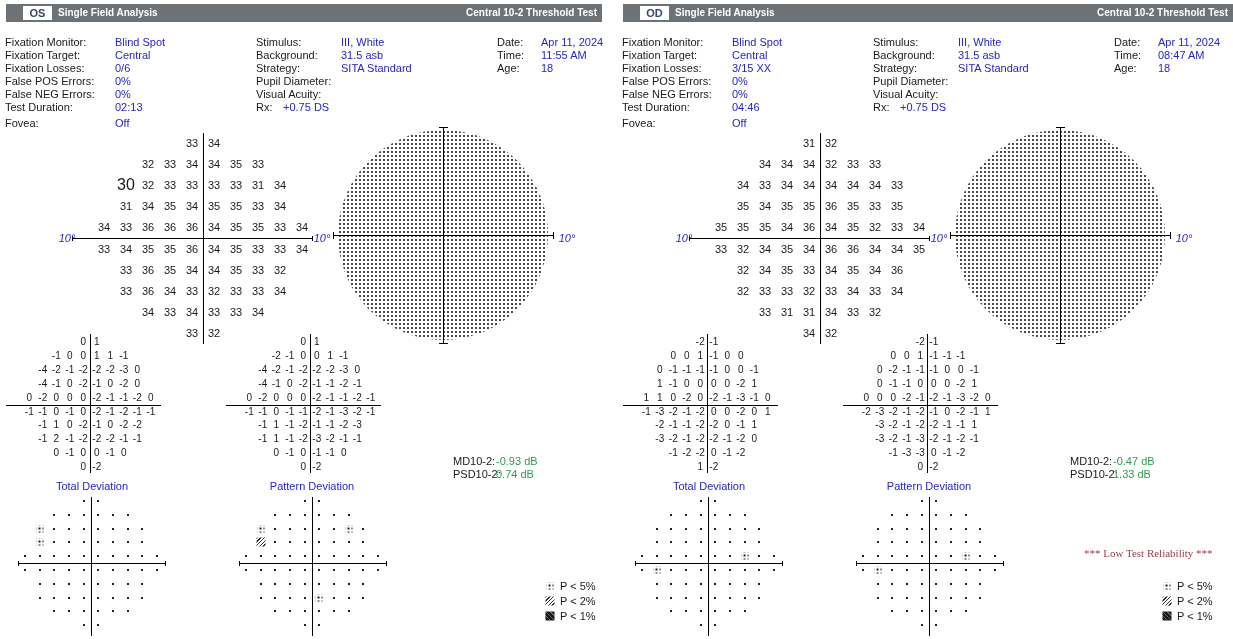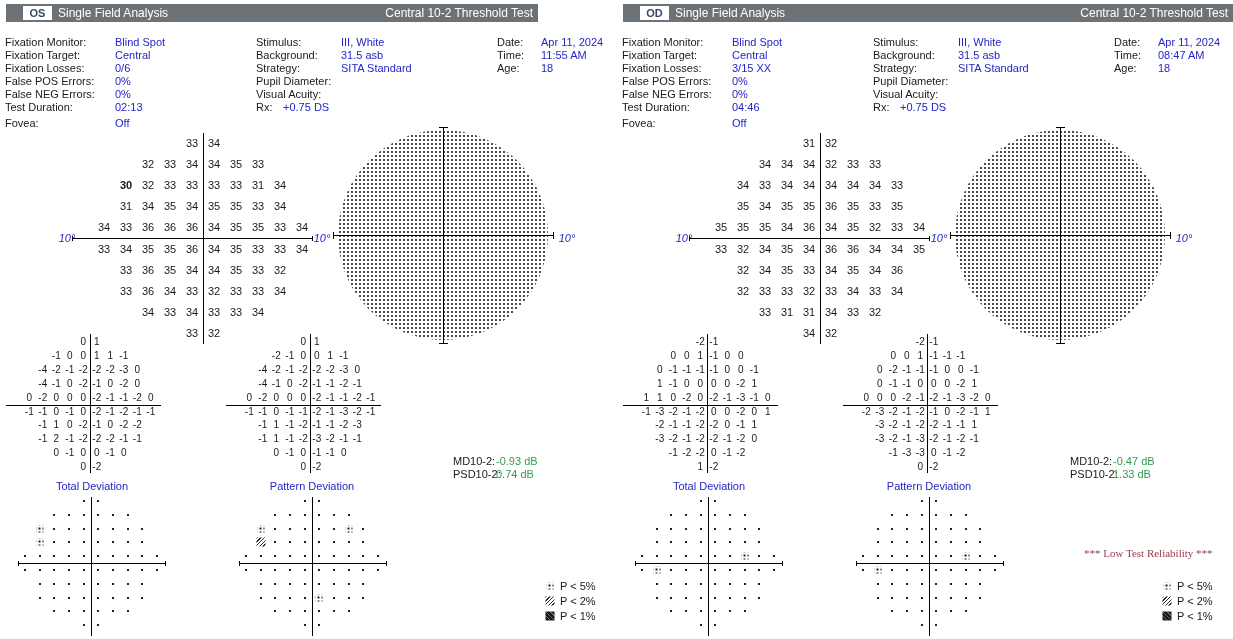--- a/index.html
+++ b/index.html
@@ -2,21 +2,21 @@
 <html><head>
 <meta charset="utf-8">
 <style>
   html,body{margin:0;padding:0;background:#fff;}
   #screen{position:relative;width:1233px;height:639px;background:#fff;overflow:hidden;
           font-family:"Liberation Sans",sans-serif;}
   .panel{position:absolute;top:0;width:616px;height:639px;}
   .hbar{position:absolute;top:4px;height:18px;background:#6d7277;}
   .eyebox{position:absolute;left:17px;top:2px;width:29px;height:14px;background:#fff;
           color:#35476b;font-weight:bold;font-size:11px;line-height:14px;text-align:center;}
-  .htitle,.hsub{position:absolute;top:0;color:#fff;font-weight:normal;font-size:12px;line-height:18px;white-space:nowrap;text-align:center;}
+  .htitle,.hsub{position:absolute;top:0;color:#fff;font-weight:bold;font-size:10px;line-height:18px;white-space:nowrap;text-align:center;}
   .htitle{left:52px;}
   .t{position:absolute;white-space:nowrap;font-size:11px;color:#1a1a1a;line-height:1;}
   .ln{position:absolute;background:#000;}
   .stip{position:absolute;border-radius:50%;
         background-image:radial-gradient(#4a4a4a 0.8px,transparent 0.95px);
         background-size:4px 4px;}
   .sdot{position:absolute;width:2px;height:2px;background:#222;transform:translate(-50%,-50%);}
   .sp5{position:absolute;width:7px;height:7px;transform:translate(-50%,-50%);
        background-image:radial-gradient(#1b1b1b 1px,transparent 1.2px);
        background-size:4px 4px;background-position:1px 1px;}
@@ -24,21 +24,21 @@
        background-image:repeating-linear-gradient(135deg,#2a2a2a 0 1px,transparent 1px 2.6px);}
   .sp1{position:absolute;width:9px;height:9px;transform:translate(-50%,-50%);background:#161616;
        background-image:repeating-linear-gradient(45deg,rgba(255,255,255,.35) 0 1px,transparent 1px 3px);}
 </style>
 </head>
 <body>
 
 <div id="screen">
 
   <div class="panel" style="left:0">
-    <div class="hbar" style="left:6px;width:532px">
+    <div class="hbar" style="left:6px;width:596px">
       <span class="eyebox">OS</span>
       <span class="htitle">Single Field Analysis</span>
       <span class="hsub" style="right:5px">Central 10-2 Threshold Test</span>
     </div>
   <span class="t" style="left: 5px; top: 37px;">Fixation Monitor:</span>
       <span class="t" style="left: 115px; top: 37px; color: rgb(37, 37, 201);">Blind Spot</span>
       <span class="t" style="left: 5px; top: 50px;">Fixation Target:</span>
       <span class="t" style="left: 115px; top: 50px; color: rgb(37, 37, 201);">Central</span>
       <span class="t" style="left: 5px; top: 63px;">Fixation Losses:</span>
       <span class="t" style="left: 115px; top: 63px; color: rgb(37, 37, 201);">0/6</span>
@@ -67,21 +67,21 @@
       <span class="t" style="left: 497px; top: 63px;">Age:</span>
       <span class="t" style="left: 541px; top: 63px; color: rgb(37, 37, 201);">18</span>
       <span class="t" style="left: 192px; top: 143px; font-size: 11px; transform: translate(-50%, -50%);">33</span>
       <span class="t" style="left: 214px; top: 143px; font-size: 11px; transform: translate(-50%, -50%);">34</span>
       <span class="t" style="left: 148px; top: 164.1px; font-size: 11px; transform: translate(-50%, -50%);">32</span>
       <span class="t" style="left: 170px; top: 164.1px; font-size: 11px; transform: translate(-50%, -50%);">33</span>
       <span class="t" style="left: 192px; top: 164.1px; font-size: 11px; transform: translate(-50%, -50%);">34</span>
       <span class="t" style="left: 214px; top: 164.1px; font-size: 11px; transform: translate(-50%, -50%);">34</span>
       <span class="t" style="left: 236px; top: 164.1px; font-size: 11px; transform: translate(-50%, -50%);">35</span>
       <span class="t" style="left: 258px; top: 164.1px; font-size: 11px; transform: translate(-50%, -50%);">33</span>
-      <span class="t" style="left: 126px; top: 185.2px; font-size: 11px; transform: translate(-50%, -50%); font-weight: bold;">30</span>
+      <span class="t" style="left: 126px; top: 185.2px; font-size: 16px; transform: translate(-50%, -50%);">30</span>
       <span class="t" style="left: 148px; top: 185.2px; font-size: 11px; transform: translate(-50%, -50%);">32</span>
       <span class="t" style="left: 170px; top: 185.2px; font-size: 11px; transform: translate(-50%, -50%);">33</span>
       <span class="t" style="left: 192px; top: 185.2px; font-size: 11px; transform: translate(-50%, -50%);">33</span>
       <span class="t" style="left: 214px; top: 185.2px; font-size: 11px; transform: translate(-50%, -50%);">33</span>
       <span class="t" style="left: 236px; top: 185.2px; font-size: 11px; transform: translate(-50%, -50%);">33</span>
       <span class="t" style="left: 258px; top: 185.2px; font-size: 11px; transform: translate(-50%, -50%);">31</span>
       <span class="t" style="left: 280px; top: 185.2px; font-size: 11px; transform: translate(-50%, -50%);">34</span>
       <span class="t" style="left: 126px; top: 206.3px; font-size: 11px; transform: translate(-50%, -50%);">31</span>
       <span class="t" style="left: 148px; top: 206.3px; font-size: 11px; transform: translate(-50%, -50%);">34</span>
       <span class="t" style="left: 170px; top: 206.3px; font-size: 11px; transform: translate(-50%, -50%);">35</span>

